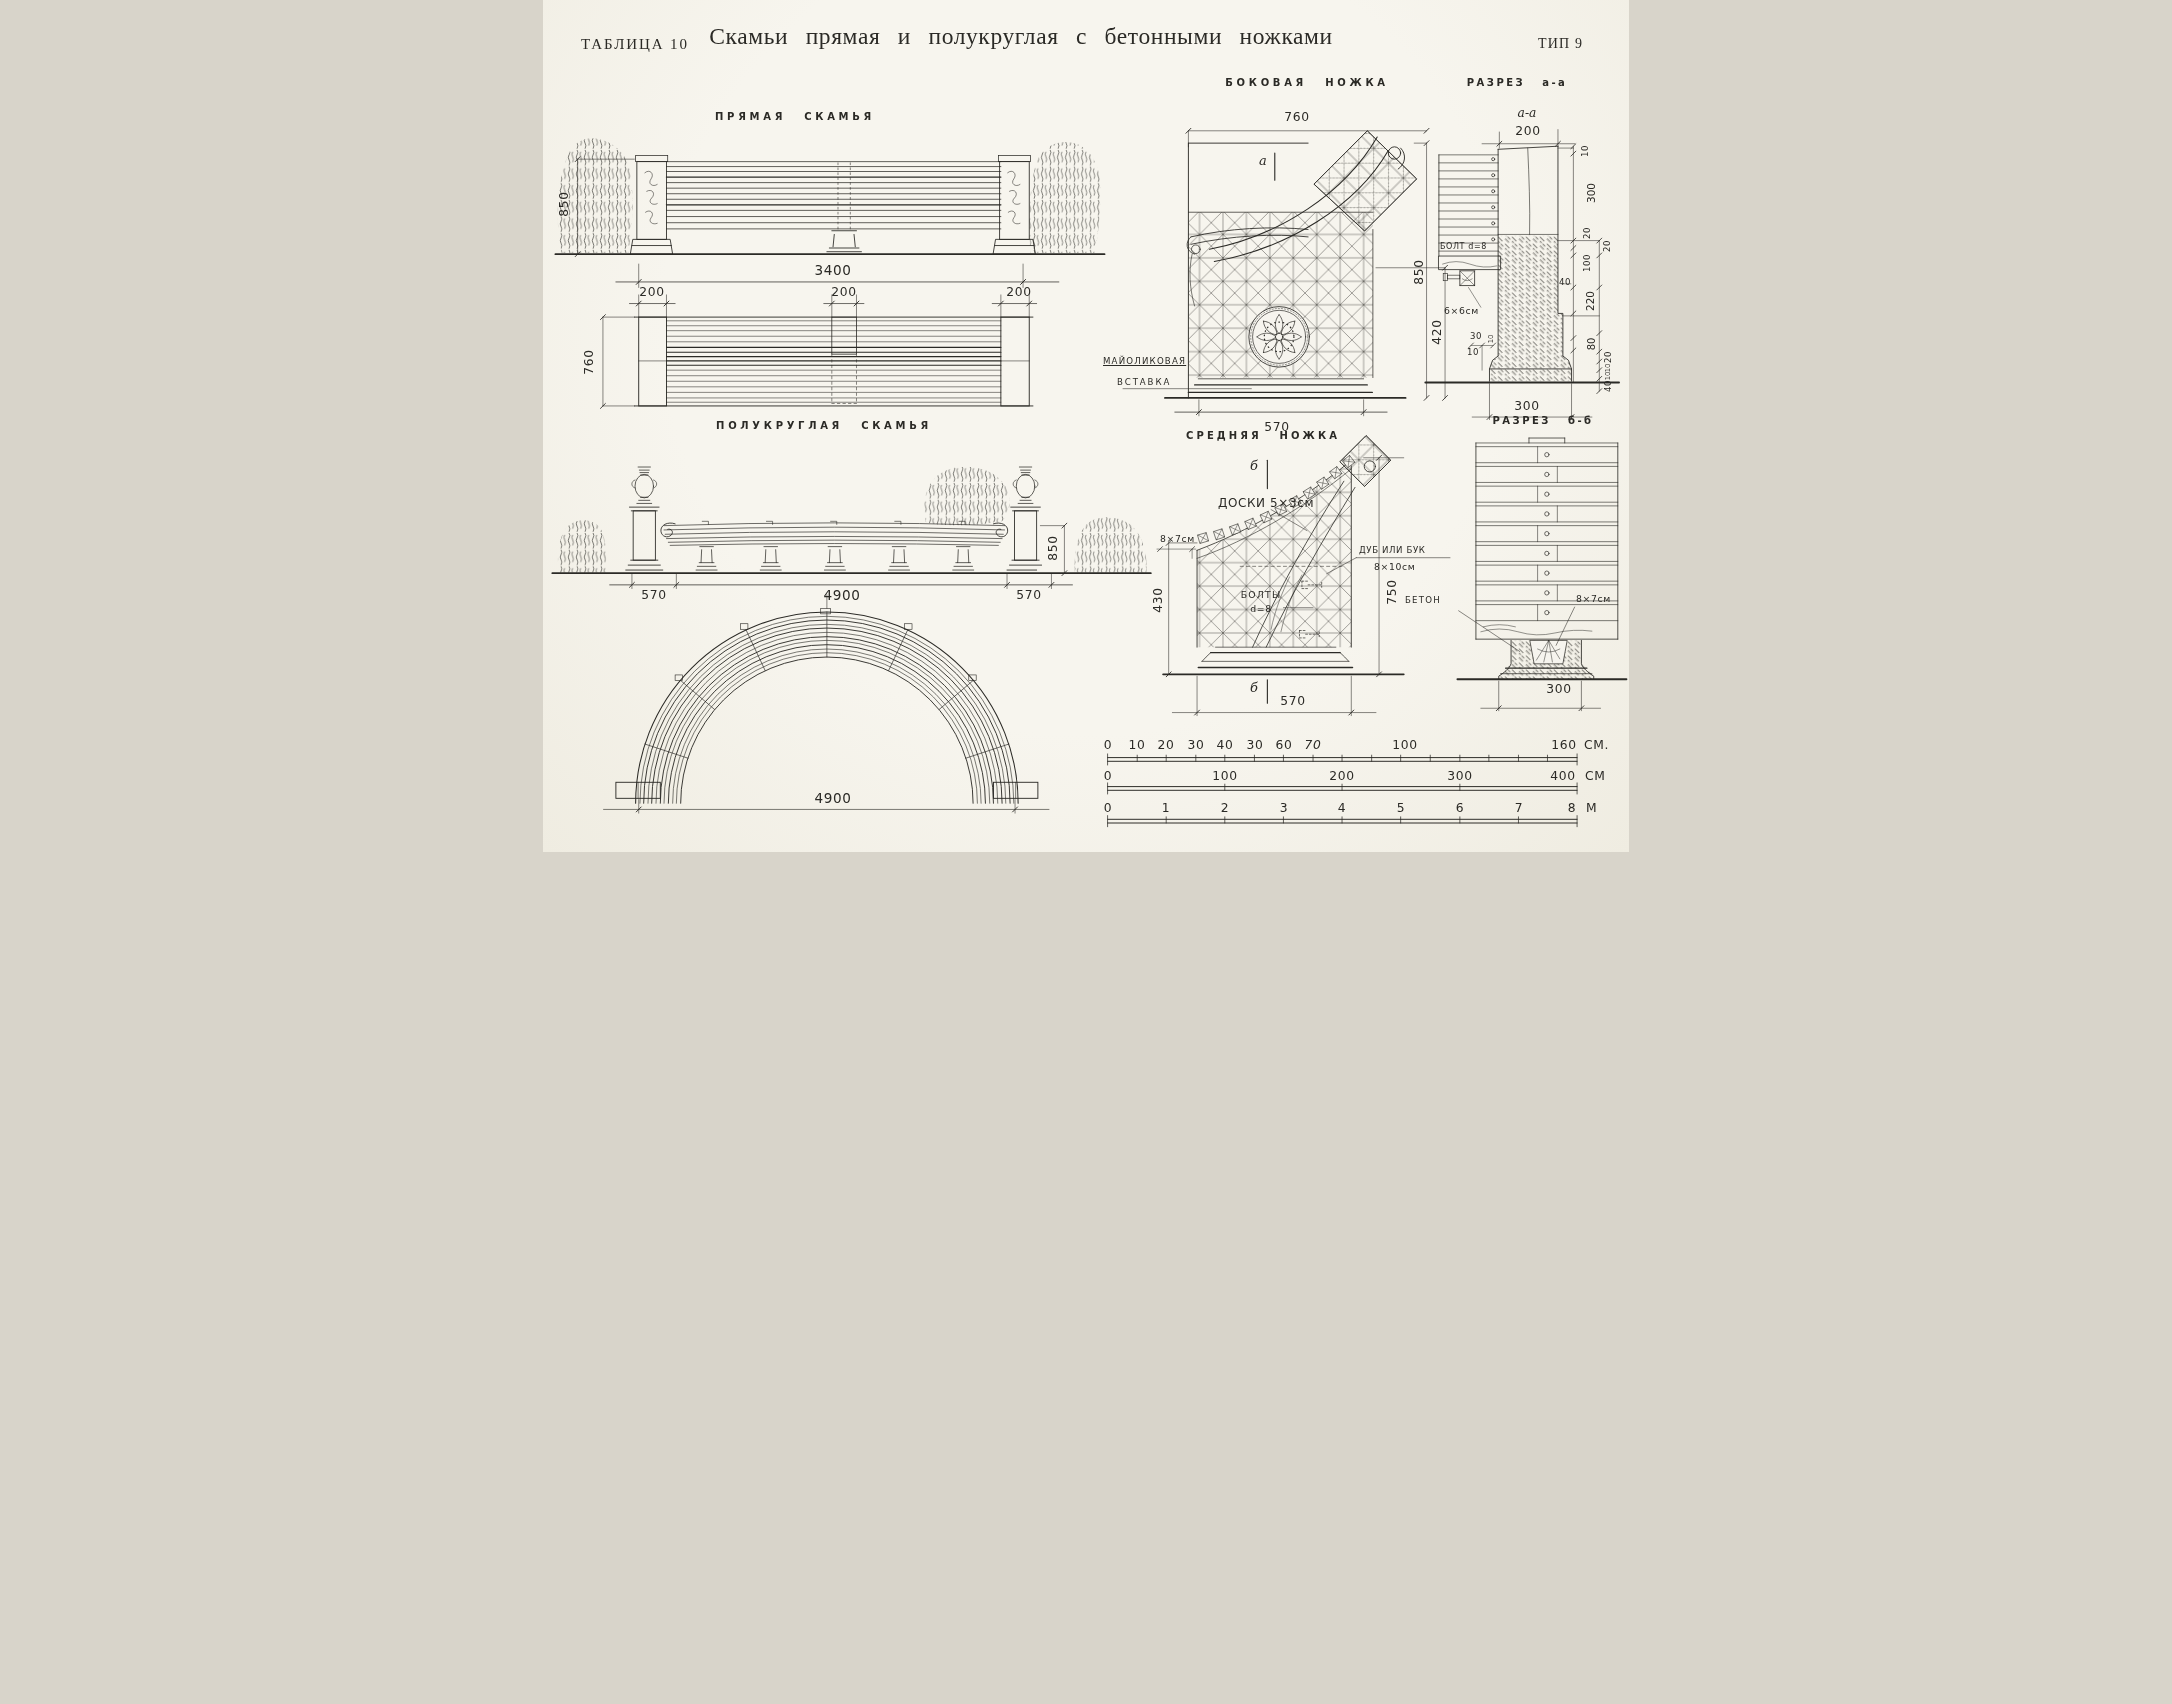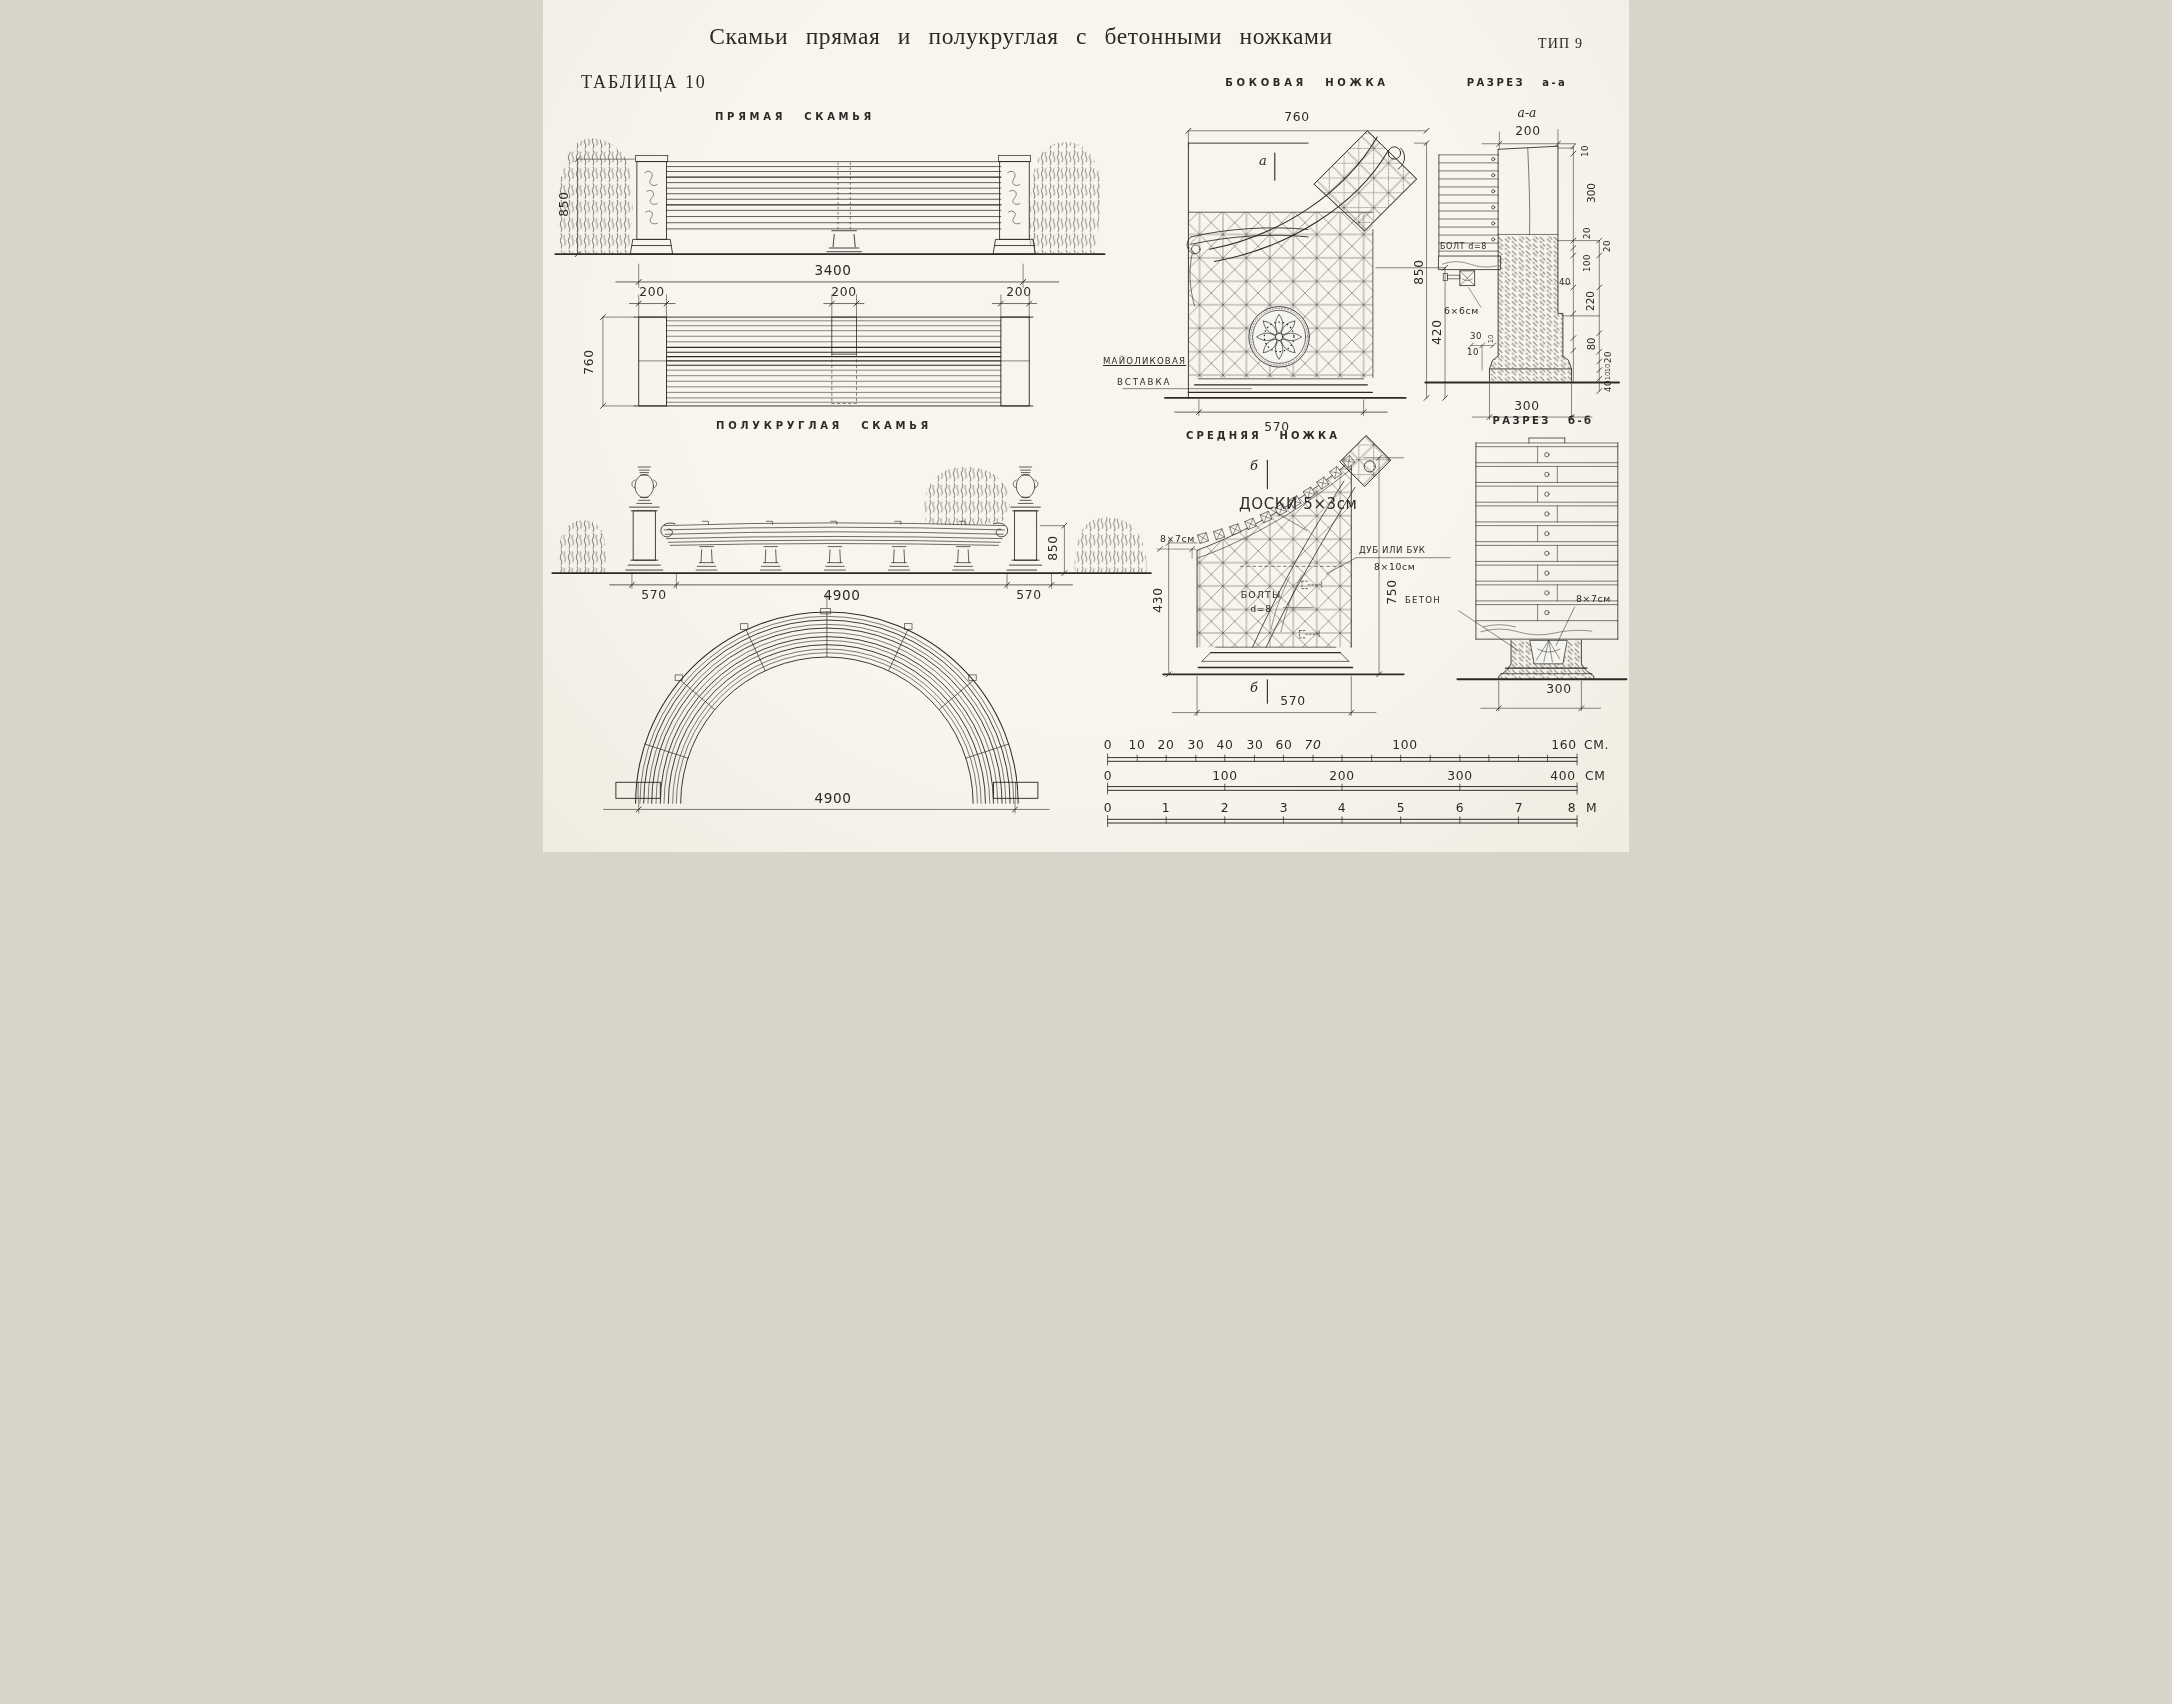--- a/index.html
+++ b/index.html
@@ -371,21 +371,21 @@
     <path d="M915,1275 H1676 M915,1281 H1676" stroke-width="1.6"></path>
     <path d="M915,1269 V1287 M1105,1271 V1281 M1295,1271 V1281 M1486,1271 V1281 M1676,1269 V1287" stroke-width="1.2"></path>
   </g>
   <g>
     <path d="M915,1328 H1676 M915,1334 H1676" stroke-width="1.6"></path>
     <path d="M915,1322 V1340 M1010,1324 V1334 M1105,1324 V1334 M1200,1324 V1334 M1295,1324 V1334 M1390,1324 V1334 M1486,1324 V1334 M1581,1324 V1334 M1676,1322 V1340" stroke-width="1.2"></path>
   </g>
 </g>
 </svg>
 
-<span class="lbl serif" style="left:38px;top:37px;font-size:18px;letter-spacing:1.9px;margin-top:36px;">ТАБЛИЦА 10</span>
+<span class="lbl serif" style="left:38px;top:37px;font-size:15px;letter-spacing:1.9px;">ТАБЛИЦА 10</span>
 <span class="lbl serif ttl ctr" style="left:478px;top:25px;">Скамьи  прямая  и  полукруглая  с  бетонными  ножками</span>
 <span class="lbl serif" style="left:995px;top:37px;font-size:14px;letter-spacing:1.2px;">ТИП 9</span>
 
 <span class="lbl caps ctr" style="left:252px;top:112px;">ПРЯМАЯ  СКАМЬЯ</span>
 <span class="lbl dim rot" style="left:21px;top:204px;">850</span>
 <span class="lbl dim ctr" style="left:290px;top:264px;font-size:13.6px;">3400</span>
 <span class="lbl dim ctr" style="left:109px;top:286px;">200</span>
 <span class="lbl dim ctr" style="left:301px;top:286px;">200</span>
 <span class="lbl dim ctr" style="left:476px;top:286px;">200</span>
 <span class="lbl dim rot" style="left:46px;top:362px;">760</span>
@@ -423,21 +423,21 @@
 <span class="lbl rot" style="left:1047px;top:301px;font-size:10.5px;">220</span>
 <span class="lbl rot" style="left:1049px;top:344px;font-size:10px;">80</span>
 <span class="lbl sm rot" style="left:1065px;top:357px;">20</span>
 <span class="lbl xs rot" style="left:1065px;top:368px;">10</span>
 <span class="lbl xs rot" style="left:1065px;top:376px;">10</span>
 <span class="lbl sm rot" style="left:1065px;top:386px;">40</span>
 <span class="lbl dim ctr" style="left:984px;top:400px;">300</span>
 
 <span class="lbl caps ctr" style="left:720px;top:431px;letter-spacing:3.1px;">СРЕДНЯЯ  НОЖКА</span>
 <span class="lbl it" style="left:707px;top:459px;">б</span>
-<span class="lbl sm" style="left:696px;top:497px;font-size:15px;">ДОСКИ 5×3см</span>
+<span class="lbl sm" style="left:675px;top:497px;font-size:12px;">ДОСКИ 5×3см</span>
 <span class="lbl sm" style="left:617px;top:534px;font-size:9.3px;">8×7см</span>
 <span class="lbl dim rot" style="left:615px;top:600px;">430</span>
 <span class="lbl sm ctr" style="left:718px;top:590px;font-size:9.3px;letter-spacing:1.2px;">БОЛТЫ</span>
 <span class="lbl sm ctr" style="left:718px;top:604px;font-size:9.3px;">d=8</span>
 <span class="lbl sm" style="left:816px;top:546px;">ДУБ ИЛИ БУК</span>
 <span class="lbl sm" style="left:831px;top:562px;font-size:9.3px;">8×10см</span>
 <span class="lbl dim rot" style="left:849px;top:592px;">750</span>
 <span class="lbl sm" style="left:862px;top:596px;letter-spacing:1.2px;">БЕТОН</span>
 <span class="lbl it" style="left:707px;top:681px;">б</span>
 <span class="lbl dim ctr" style="left:750px;top:695px;">570</span>

